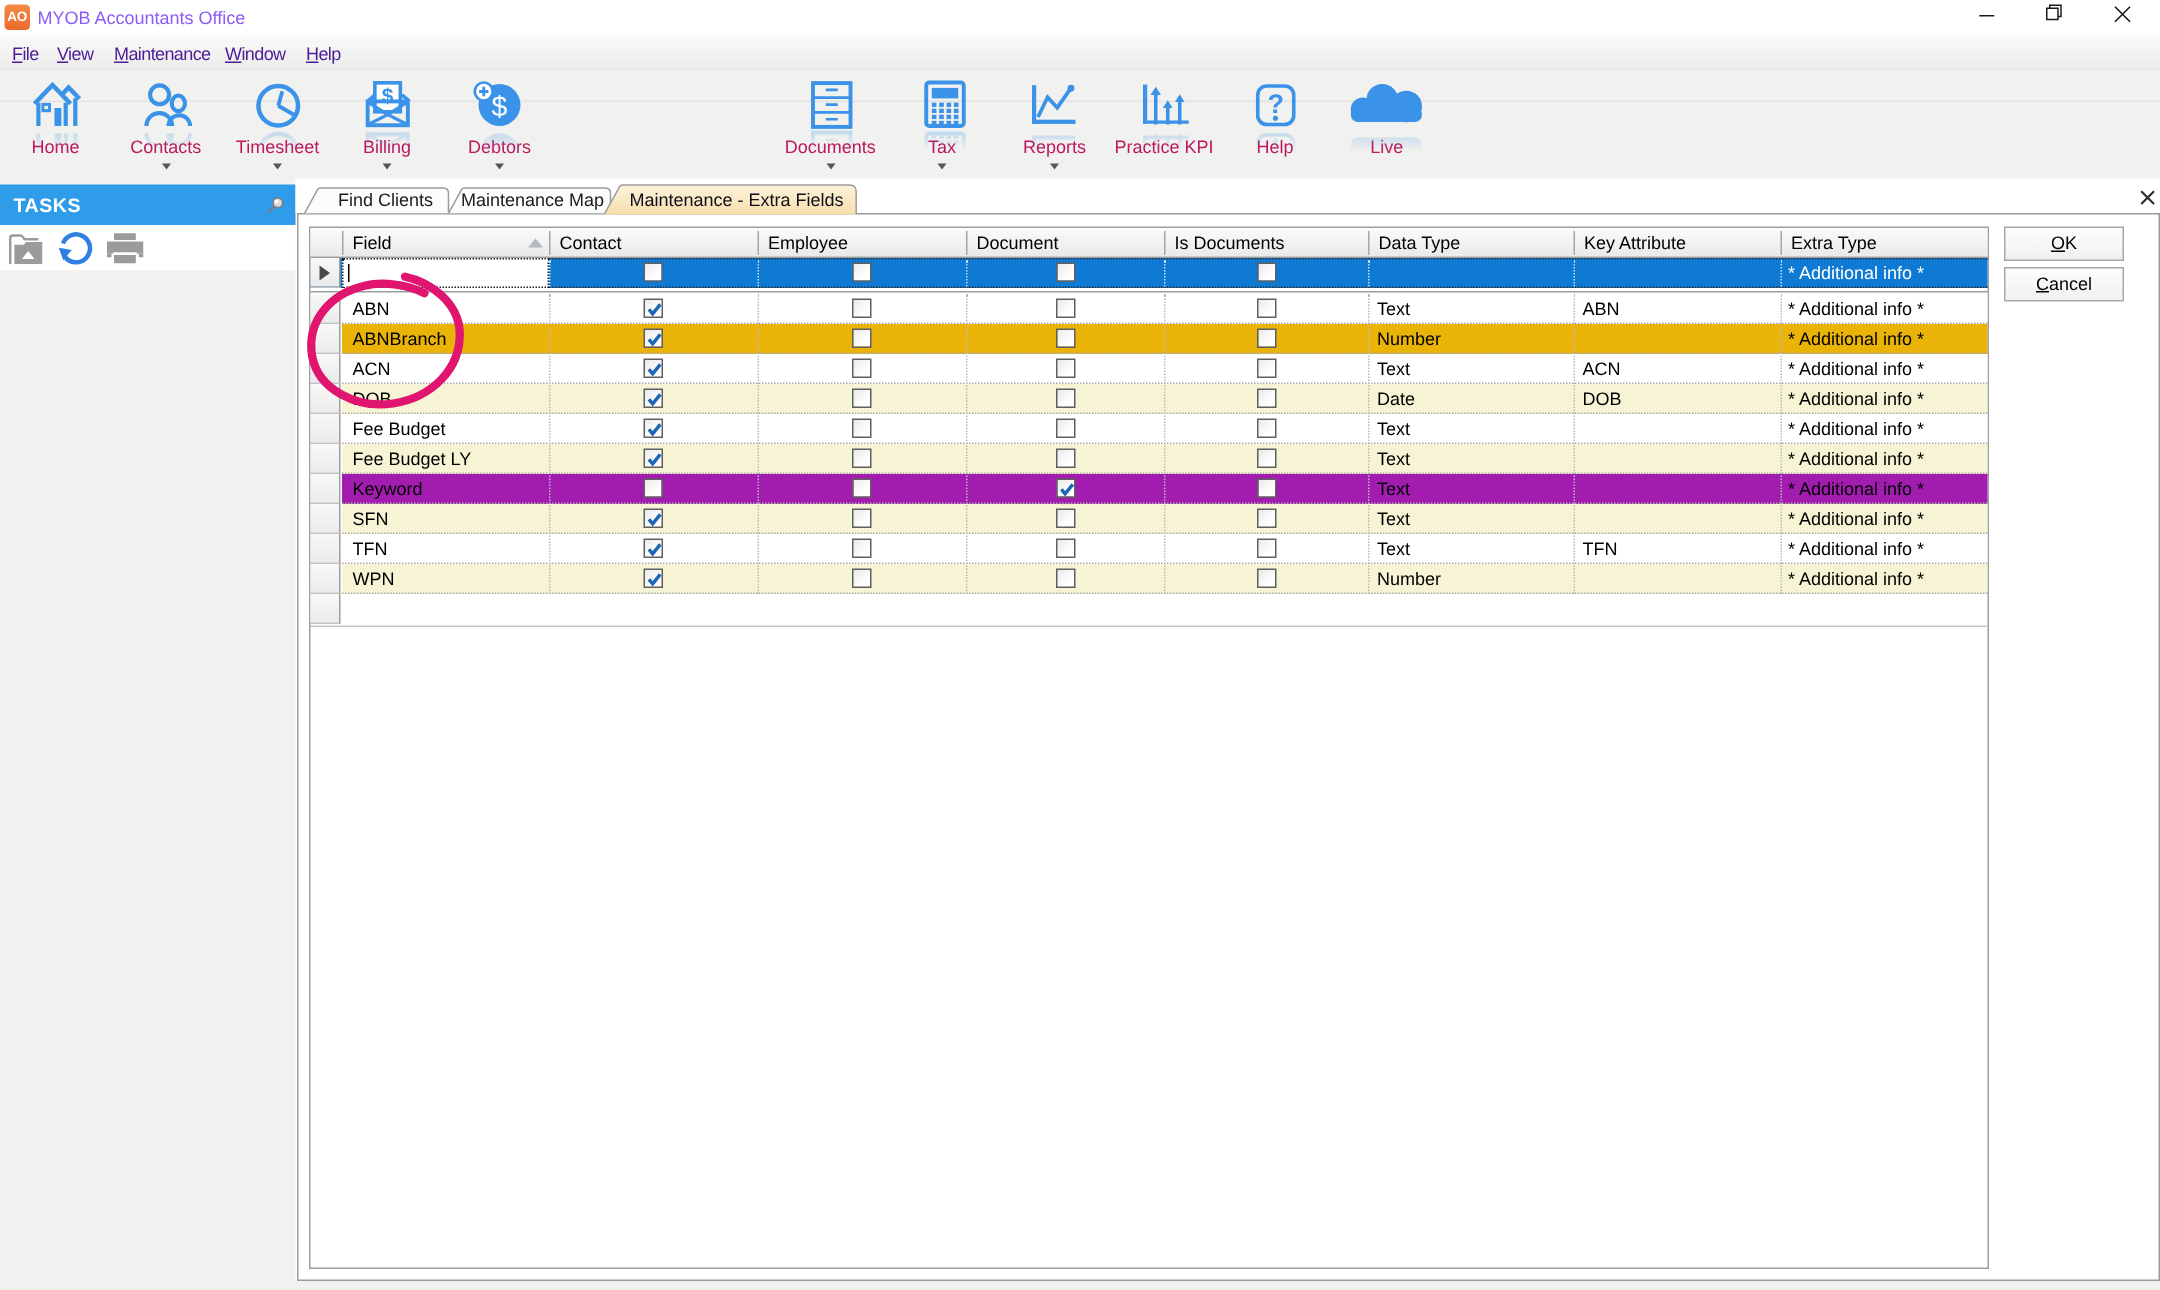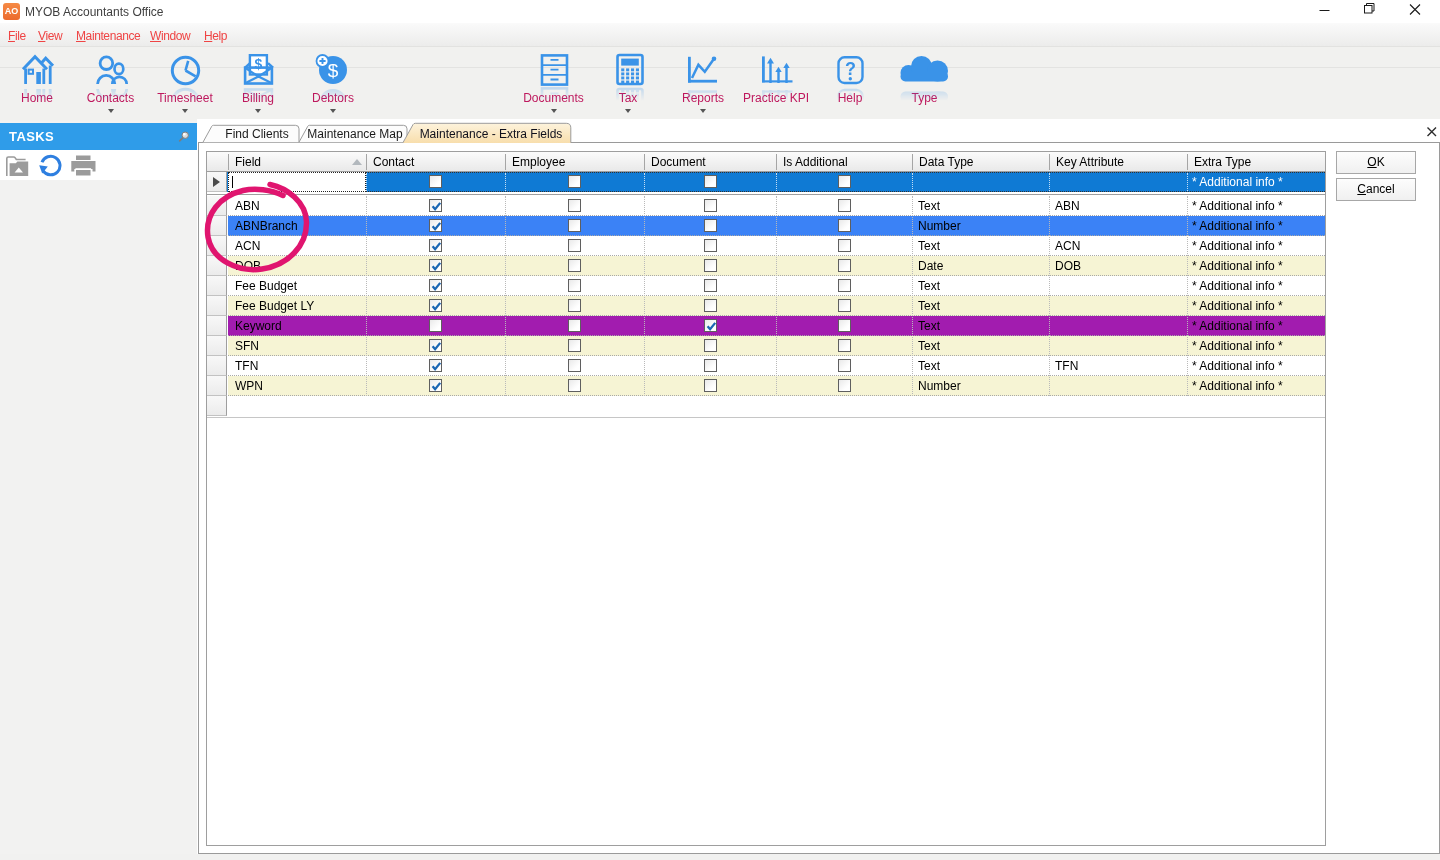--- a/index.html
+++ b/index.html
@@ -1,24 +1,24 @@
 <!DOCTYPE html>
 <html><head><meta charset="utf-8">
 <style>
 *{margin:0;padding:0;box-sizing:border-box}
 html,body{width:1440px;height:860px;overflow:hidden}
 body{font-family:"Liberation Sans",sans-serif;background:#fff;position:relative;font-size:12px;color:#000}
 .abs{position:absolute}
 
 #title{left:0;top:0;width:1440px;height:23px;background:#fff}
 #appicon{left:3px;top:3px;width:17px;height:17px;border-radius:3px;background:linear-gradient(#f58a45,#ec6a2d);color:#fff;font-size:9px;font-weight:bold;text-align:center;line-height:17px}
-#apptitle{left:25px;top:5px;font-size:12px;color:#404040}
+#apptitle{left:25px;top:5px;font-size:12px;color:#8b5cf6}
 
 #menubar{left:0;top:23px;width:1440px;height:24px;background:linear-gradient(#fafafa,#ececeb);border-bottom:1px solid #e2e2e0}
-.mi{position:absolute;top:29px;font-size:12px;color:#ef4444;letter-spacing:-0.4px}
+.mi{position:absolute;top:29px;font-size:12px;color:#4c1d95;letter-spacing:-0.4px}
 .mi u{text-decoration:underline}
 
 #toolbar{left:0;top:47px;width:1440px;height:74px;background:#f1f1ef}
 #tbline{left:0;top:20px;width:1440px;height:1px;background:#e3e3e1}
 .tb{position:absolute;top:0;width:76px;height:74px;text-align:center}
 .ic{height:34px;margin-top:5px;-webkit-box-reflect:below 1px linear-gradient(rgba(0,0,0,0) 60%,rgba(0,0,0,0.28))}
 .ic svg{display:inline-block;vertical-align:top}
 .lb{font-size:12px;color:#be185d;margin-top:5px;white-space:nowrap}
 .ar{width:0;height:0;border-left:3.5px solid transparent;border-right:3.5px solid transparent;border-top:4px solid #555;margin:4px auto 0}
 
@@ -174,21 +174,21 @@
         </svg></div>
 <div class="lb">Help</div>
 </div>
 <div class="tb" style="left:886.5px">
 <div class="ic"><svg width="56" height="34" viewBox="0 0 56 34">
           <circle cx="11.5" cy="21" r="8" fill="#3a93e8"></circle>
           <circle cx="24.5" cy="14.5" r="10.5" fill="#3a93e8"></circle>
           <circle cx="40.5" cy="19" r="10.5" fill="#3a93e8"></circle>
           <rect x="3.5" y="19.5" width="47.5" height="9.9" rx="4.9" fill="#3a93e8"></rect>
         </svg></div>
-<div class="lb">Type</div>
+<div class="lb">Live</div>
 </div>
 </div>
 <div class="abs" id="lpanel"></div>
 <div class="abs" id="tasksbar"></div>
 <div class="abs" id="taskstxt">TASKS</div>
 <svg class="abs" style="left:176px;top:129px" width="16" height="16" viewBox="0 0 16 16">
     <circle cx="9.2" cy="6.2" r="3.2" fill="#dcdcdc" stroke="#7d7d7d" stroke-width="1"></circle>
     <path d="M7 8.6 L3.2 12.4" stroke="#7d7d7d" stroke-width="1.5"></path>
     <circle cx="8.3" cy="5.2" r="1.2" fill="#fff"></circle>
   </svg>
@@ -233,21 +233,21 @@
 <div id="ghead">
 <div class="hsep" style="left:21px"></div>
 <div class="htxt" style="left:28px">Field</div>
 <div class="hsep" style="left:159px"></div>
 <div class="htxt" style="left:166px">Contact</div>
 <div class="hsep" style="left:298px"></div>
 <div class="htxt" style="left:305px">Employee</div>
 <div class="hsep" style="left:437px"></div>
 <div class="htxt" style="left:444px">Document</div>
 <div class="hsep" style="left:569px"></div>
-<div class="htxt" style="left:576px">Is Additional</div>
+<div class="htxt" style="left:576px">Is Documents</div>
 <div class="hsep" style="left:705px"></div>
 <div class="htxt" style="left:712px">Data Type</div>
 <div class="hsep" style="left:842px"></div>
 <div class="htxt" style="left:849px">Key Attribute</div>
 <div class="hsep" style="left:980px"></div>
 <div class="htxt" style="left:987px">Extra Type</div>
 <div style="position:absolute;left:145px;top:7px;width:0;height:0;border-left:5px solid transparent;border-right:5px solid transparent;border-bottom:6px solid #b2b8bd"></div>
 </div>
 <div style="position:absolute;left:0;top:20px;width:1118px;height:20px;background:#0f7ad4;border-top:1px dotted #303030;border-bottom:1px dotted #303030"></div>
 <div class="indcell" style="top:20px;height:20px"></div>
@@ -276,21 +276,21 @@
         </svg>
       </div>
 <div class="cb" style="left:340.0px"></div>
 <div class="cb" style="left:475.5px"></div>
 <div class="cb" style="left:609.5px"></div>
 <div class="ctext" style="left:690px">Text</div>
 <div class="ctext" style="left:827px">ABN</div>
 <div class="ctext" style="left:964px">* Additional info *</div>
 </div>
 <div class="indcell" style="top:64px;height:20px"></div>
-<div class="row" style="top:64px;background:#3b82f6;border-bottom:1px dotted #a9a9a9">
+<div class="row" style="top:64px;background:#eab308;border-bottom:1px dotted #a9a9a9">
 <div class="ctext" style="left:7px">ABNBranch</div>
 <div class="cb" style="left:201.0px">
         <svg width="13" height="13" viewBox="0 0 13 13">
           <path d="M2.6 6.2 L5.1 9.2 L10.2 2.9" fill="none" stroke="#1b67b3" stroke-width="2.3"></path>
         </svg>
       </div>
 <div class="cb" style="left:340.0px"></div>
 <div class="cb" style="left:475.5px"></div>
 <div class="cb" style="left:609.5px"></div>
 <div class="ctext" style="left:690px">Number</div>

